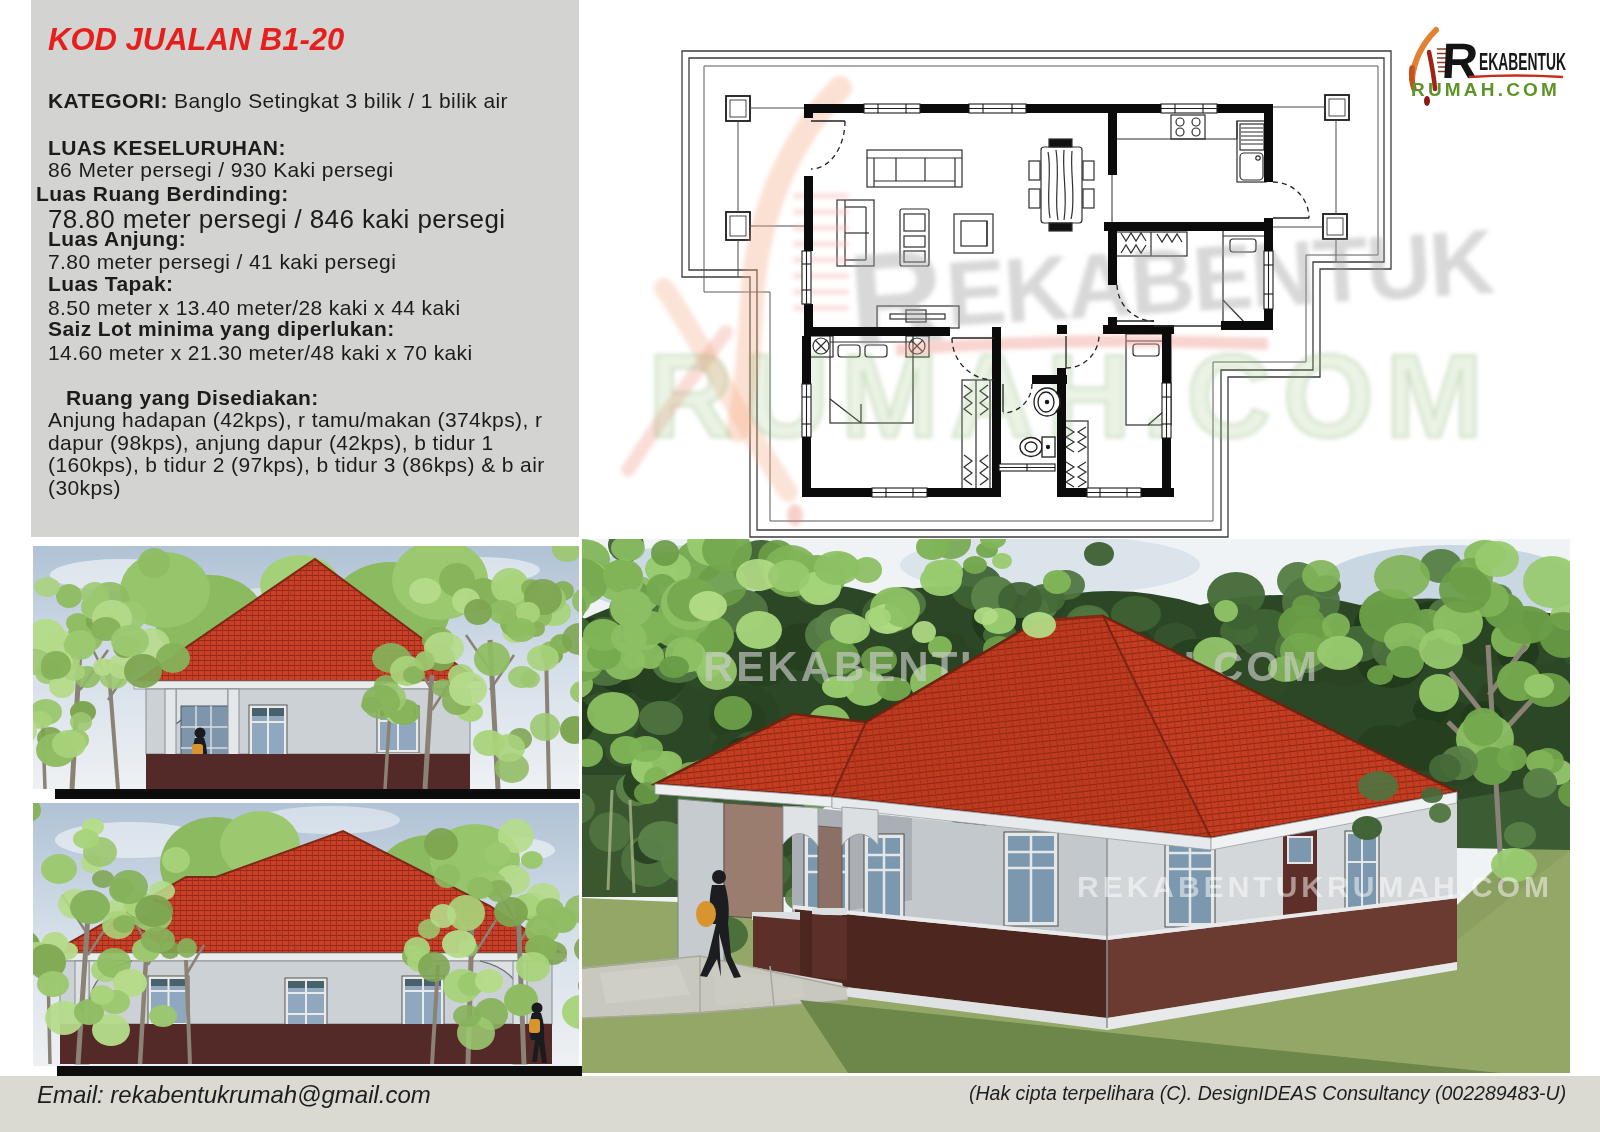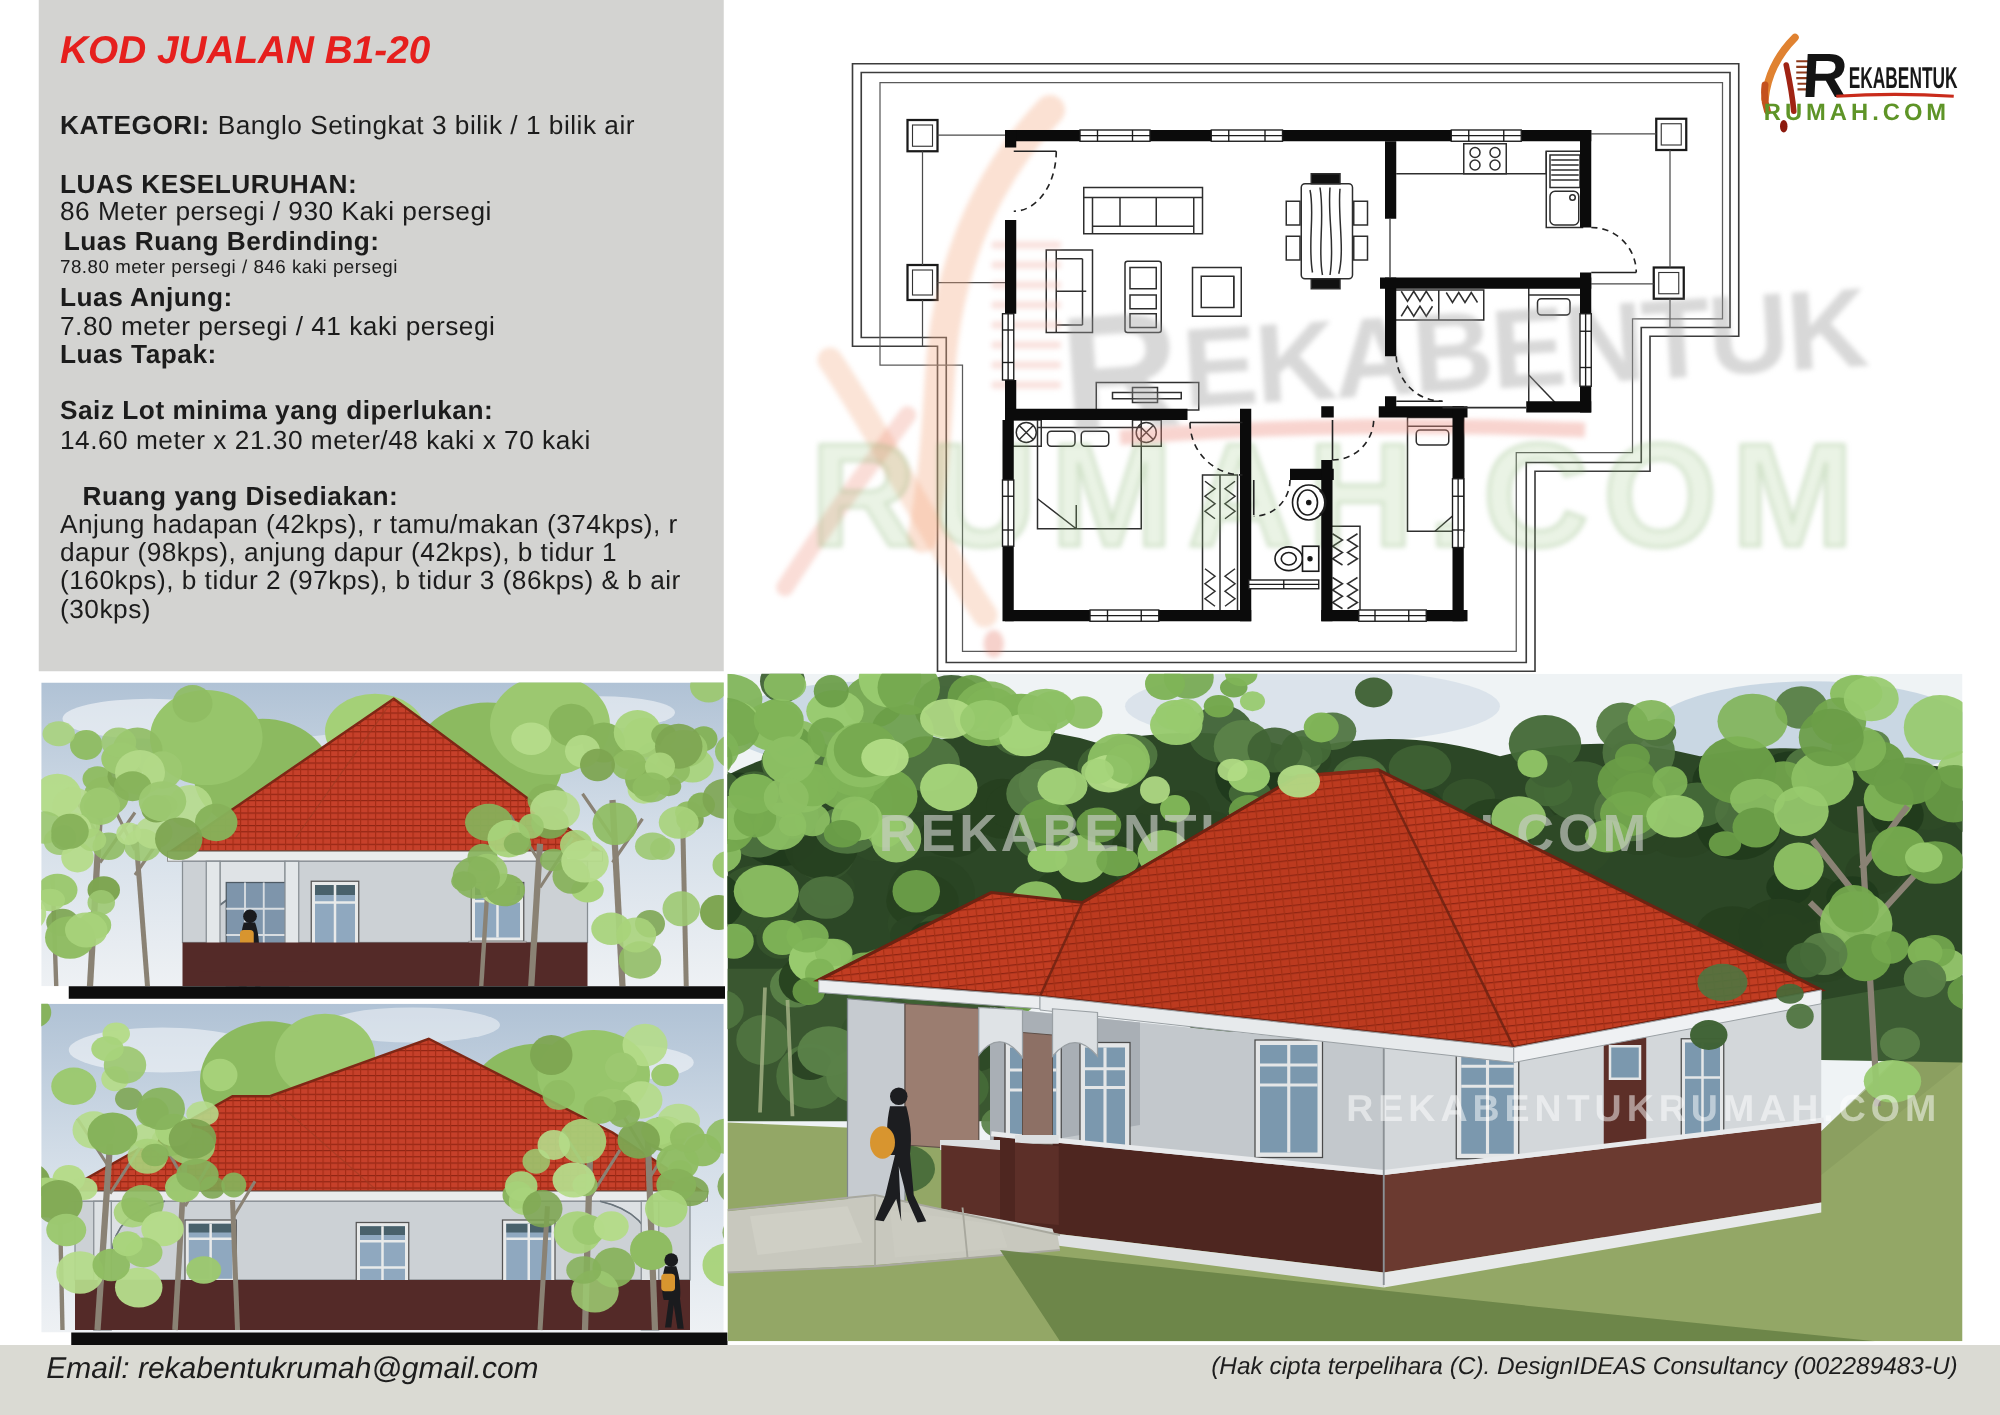--- a/index.html
+++ b/index.html
@@ -17,30 +17,31 @@
 <div class="panel">
 
 <div style="top:24px;left:17px;font-size:31px;font-weight:bold;font-style:italic;color:#e61f1d;letter-spacing:0px">KOD JUALAN B1-20</div>
 
 <div style="top:90px;left:17px;font-size:21px"><span class="b">KATEGORI:</span> Banglo Setingkat 3 bilik / 1 bilik air</div>
 
 <div class="b" style="top:137px;left:17px;font-size:21px">LUAS KESELURUHAN:</div>
 
 <div style="top:159px;left:17px;font-size:21px">86 Meter persegi / 930 Kaki persegi</div>
 
-<div class="b" style="top:183px;left:20px;font-size:21px">Luas Ruang Berdinding:</div>
-
-<div style="top:206px;left:17px;font-size:15px">78.80 meter persegi / 846 kaki persegi</div>
+<div class="b" style="top:183px;left:5px;font-size:21px">Luas Ruang Berdinding:</div>
+
+<div style="top:206px;left:17px;font-size:26px">78.80 meter persegi / 846 kaki persegi</div>
 
 <div class="b" style="top:228px;left:17px;font-size:21px">Luas Anjung:</div>
 
 <div style="top:251px;left:17px;font-size:21px">7.80 meter persegi / 41 kaki persegi</div>
 
 <div class="b" style="top:273px;left:17px;font-size:21px">Luas Tapak:</div>
 
+<div style="top:297px;left:17px;font-size:21px">8.50 meter x 13.40 meter/28 kaki x 44 kaki</div>
 
 <div class="b" style="top:318px;left:17px;font-size:21px">Saiz Lot minima yang diperlukan:</div>
 
 <div style="top:342px;left:17px;font-size:21px">14.60 meter x 21.30 meter/48 kaki x 70 kaki</div>
 
 <div class="b" style="top:387px;left:35px;font-size:21px">Ruang yang Disediakan:</div>
 
 <div style="top:409px;left:17px;font-size:21px;line-height:22.5px">Anjung hadapan (42kps), r tamu/makan (374kps), r<br>dapur (98kps), anjung dapur (42kps), b tidur 1<br>(160kps), b tidur 2 (97kps), b tidur 3 (86kps) &amp; b air<br>(30kps)</div>
 </div>
 

